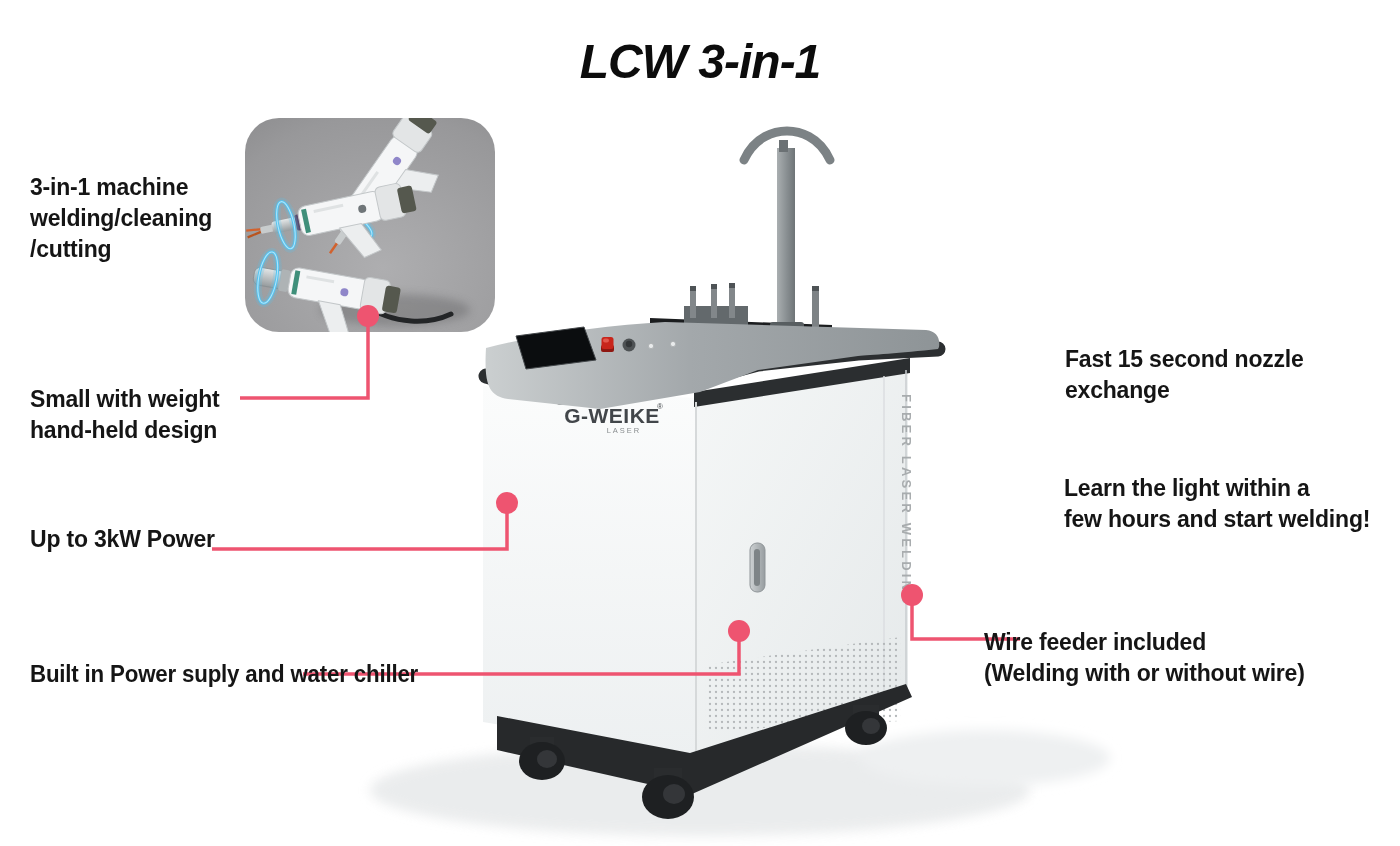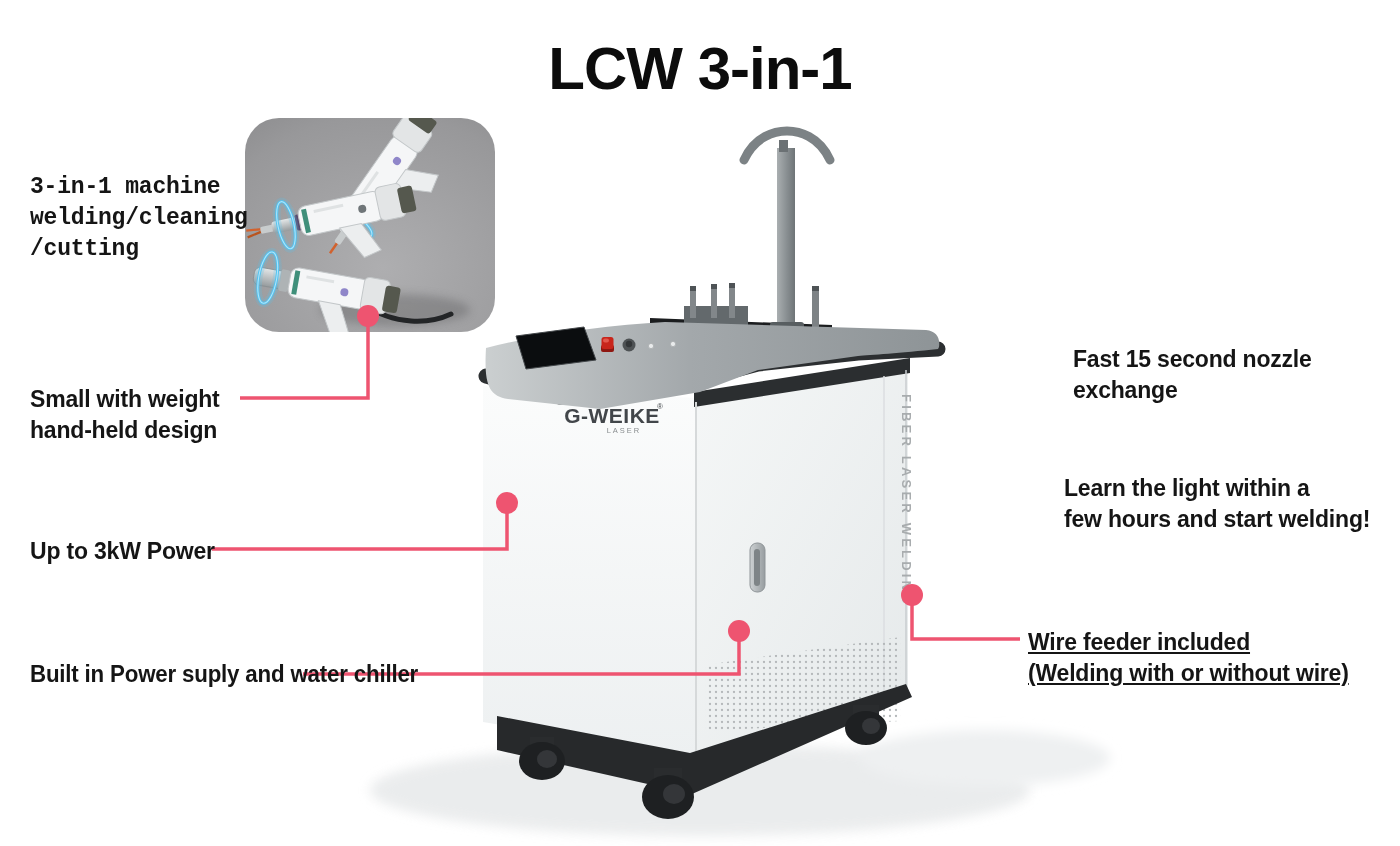--- a/index.html
+++ b/index.html
@@ -9,43 +9,44 @@
   }
   html,body{margin:0;padding:0;}
   body{
     width:1400px;height:846px;background:var(--bg);
     font-family:"Liberation Sans", sans-serif;
     overflow:hidden;position:relative;
   }
   .stage{position:absolute;inset:0;}
   .page-title{
     position:absolute;left:0;top:34px;width:100%;margin:0;
-    text-align:center;font-weight:800;font-size:60px;letter-spacing:-1px;
+    text-align:center;font-weight:800;font-size:48px;letter-spacing:-1px;
     color:#0c0c0c;
+    font-style:italic;
   }
   .machine-svg,.overlay-svg{position:absolute;left:0;top:0;width:1400px;height:846px;}
   .overlay-svg{pointer-events:none;}
   .inset{
     position:absolute;left:245px;top:118px;width:250px;height:214px;
     border-radius:34px;overflow:hidden;
   }
   .inset svg{display:block;width:100%;height:100%;}
   .label{
     position:absolute;color:var(--ink);
     font-weight:700;font-size:23px;line-height:31px;letter-spacing:-0.2px;
     white-space:pre-line;
   }
-  .lbl-3in1{left:30px;top:172px;font-family:Liberation Mono, monospace;}
+  .lbl-3in1{left:30px;top:172px;}
   .lbl-small{left:30px;top:384px;}
-  .lbl-3kw{left:30px;top:536px;}
+  .lbl-3kw{left:30px;top:524px;}
   .lbl-built{left:30px;top:659px;transform:scaleX(.97);transform-origin:left center;}
   .lbl-foruse{left:918px;top:174px;}
-  .lbl-fast{left:1065px;top:344px;margin-left:8px;}
+  .lbl-fast{left:1065px;top:344px;}
   .lbl-learn{left:1064px;top:473px;}
-  .lbl-wire{left:1028px;top:627px;text-decoration:underline;}
+  .lbl-wire{left:984px;top:627px;}
   .connector{stroke:var(--accent);stroke-width:3.5;fill:none;}
   .dot{fill:var(--accent);}
 </style>
 </head>
 <body>
 
 <div class="stage">
 
   <h1 class="page-title">LCW 3-in-1</h1>
 

